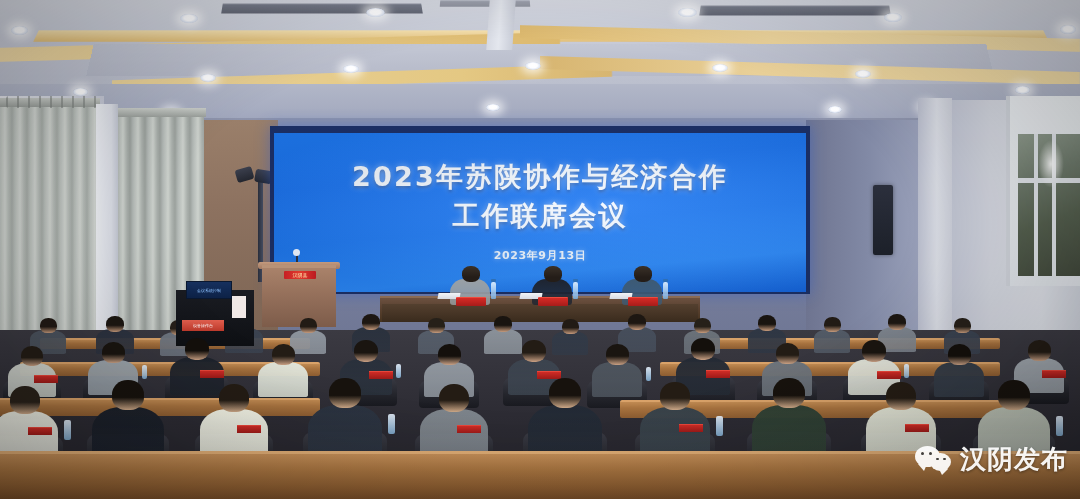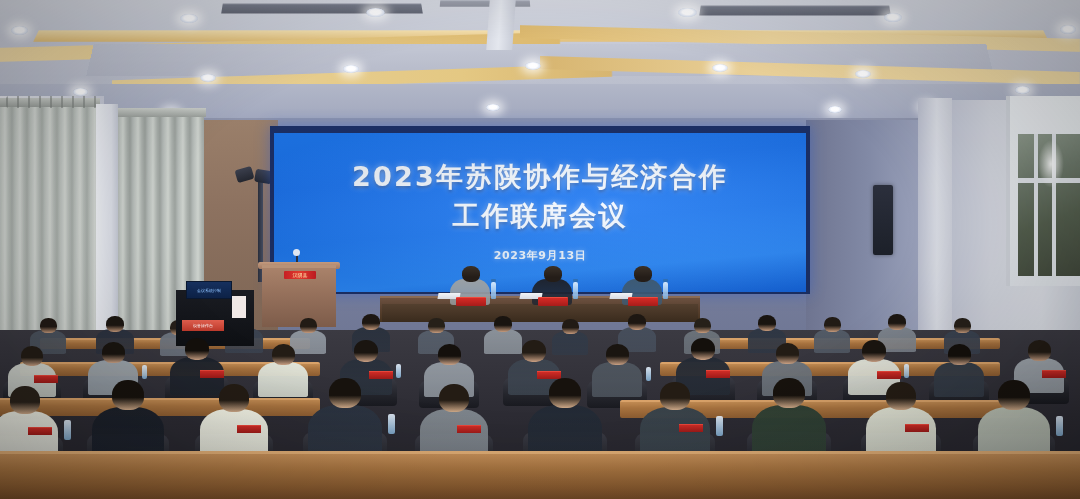--- a/index.html
+++ b/index.html
@@ -689,14 +689,25 @@
         <div class="p-body" style="left: 0px; top: 27px; width: 72px; height: 56px; background: linear-gradient(rgb(185, 192, 180), rgba(185, 192, 180, 0.867));"></div>
         <div class="p-head" style="left: 20px; top: 0px; width: 32px; height: 30px; background: linear-gradient(rgb(23, 18, 13) 0%, rgb(23, 18, 13) 58%, rgb(205, 168, 135) 100%);"></div>
       </div>
       <div class="bt-small" style="left: 1056px; top: 416px; width: 7px; height: 20px; z-index: 37;"></div>
     </div>
 
   <div class="aud-table front-rail"></div>
 
   <div class="vignette"></div>
 
+  <div class="watermark">
+    <div class="wechat-logo">
+      <div class="bub big"></div>
+      <div class="bub small"></div>
+      <div class="eye e1"></div>
+        <div class="eye e2"></div>
+      <div class="eye e3"></div>
+        <div class="eye e4"></div>
+    </div>
+    <div class="wm-text">汉阴发布</div>
+  </div>
 
 </div>
 
 </body></html>

